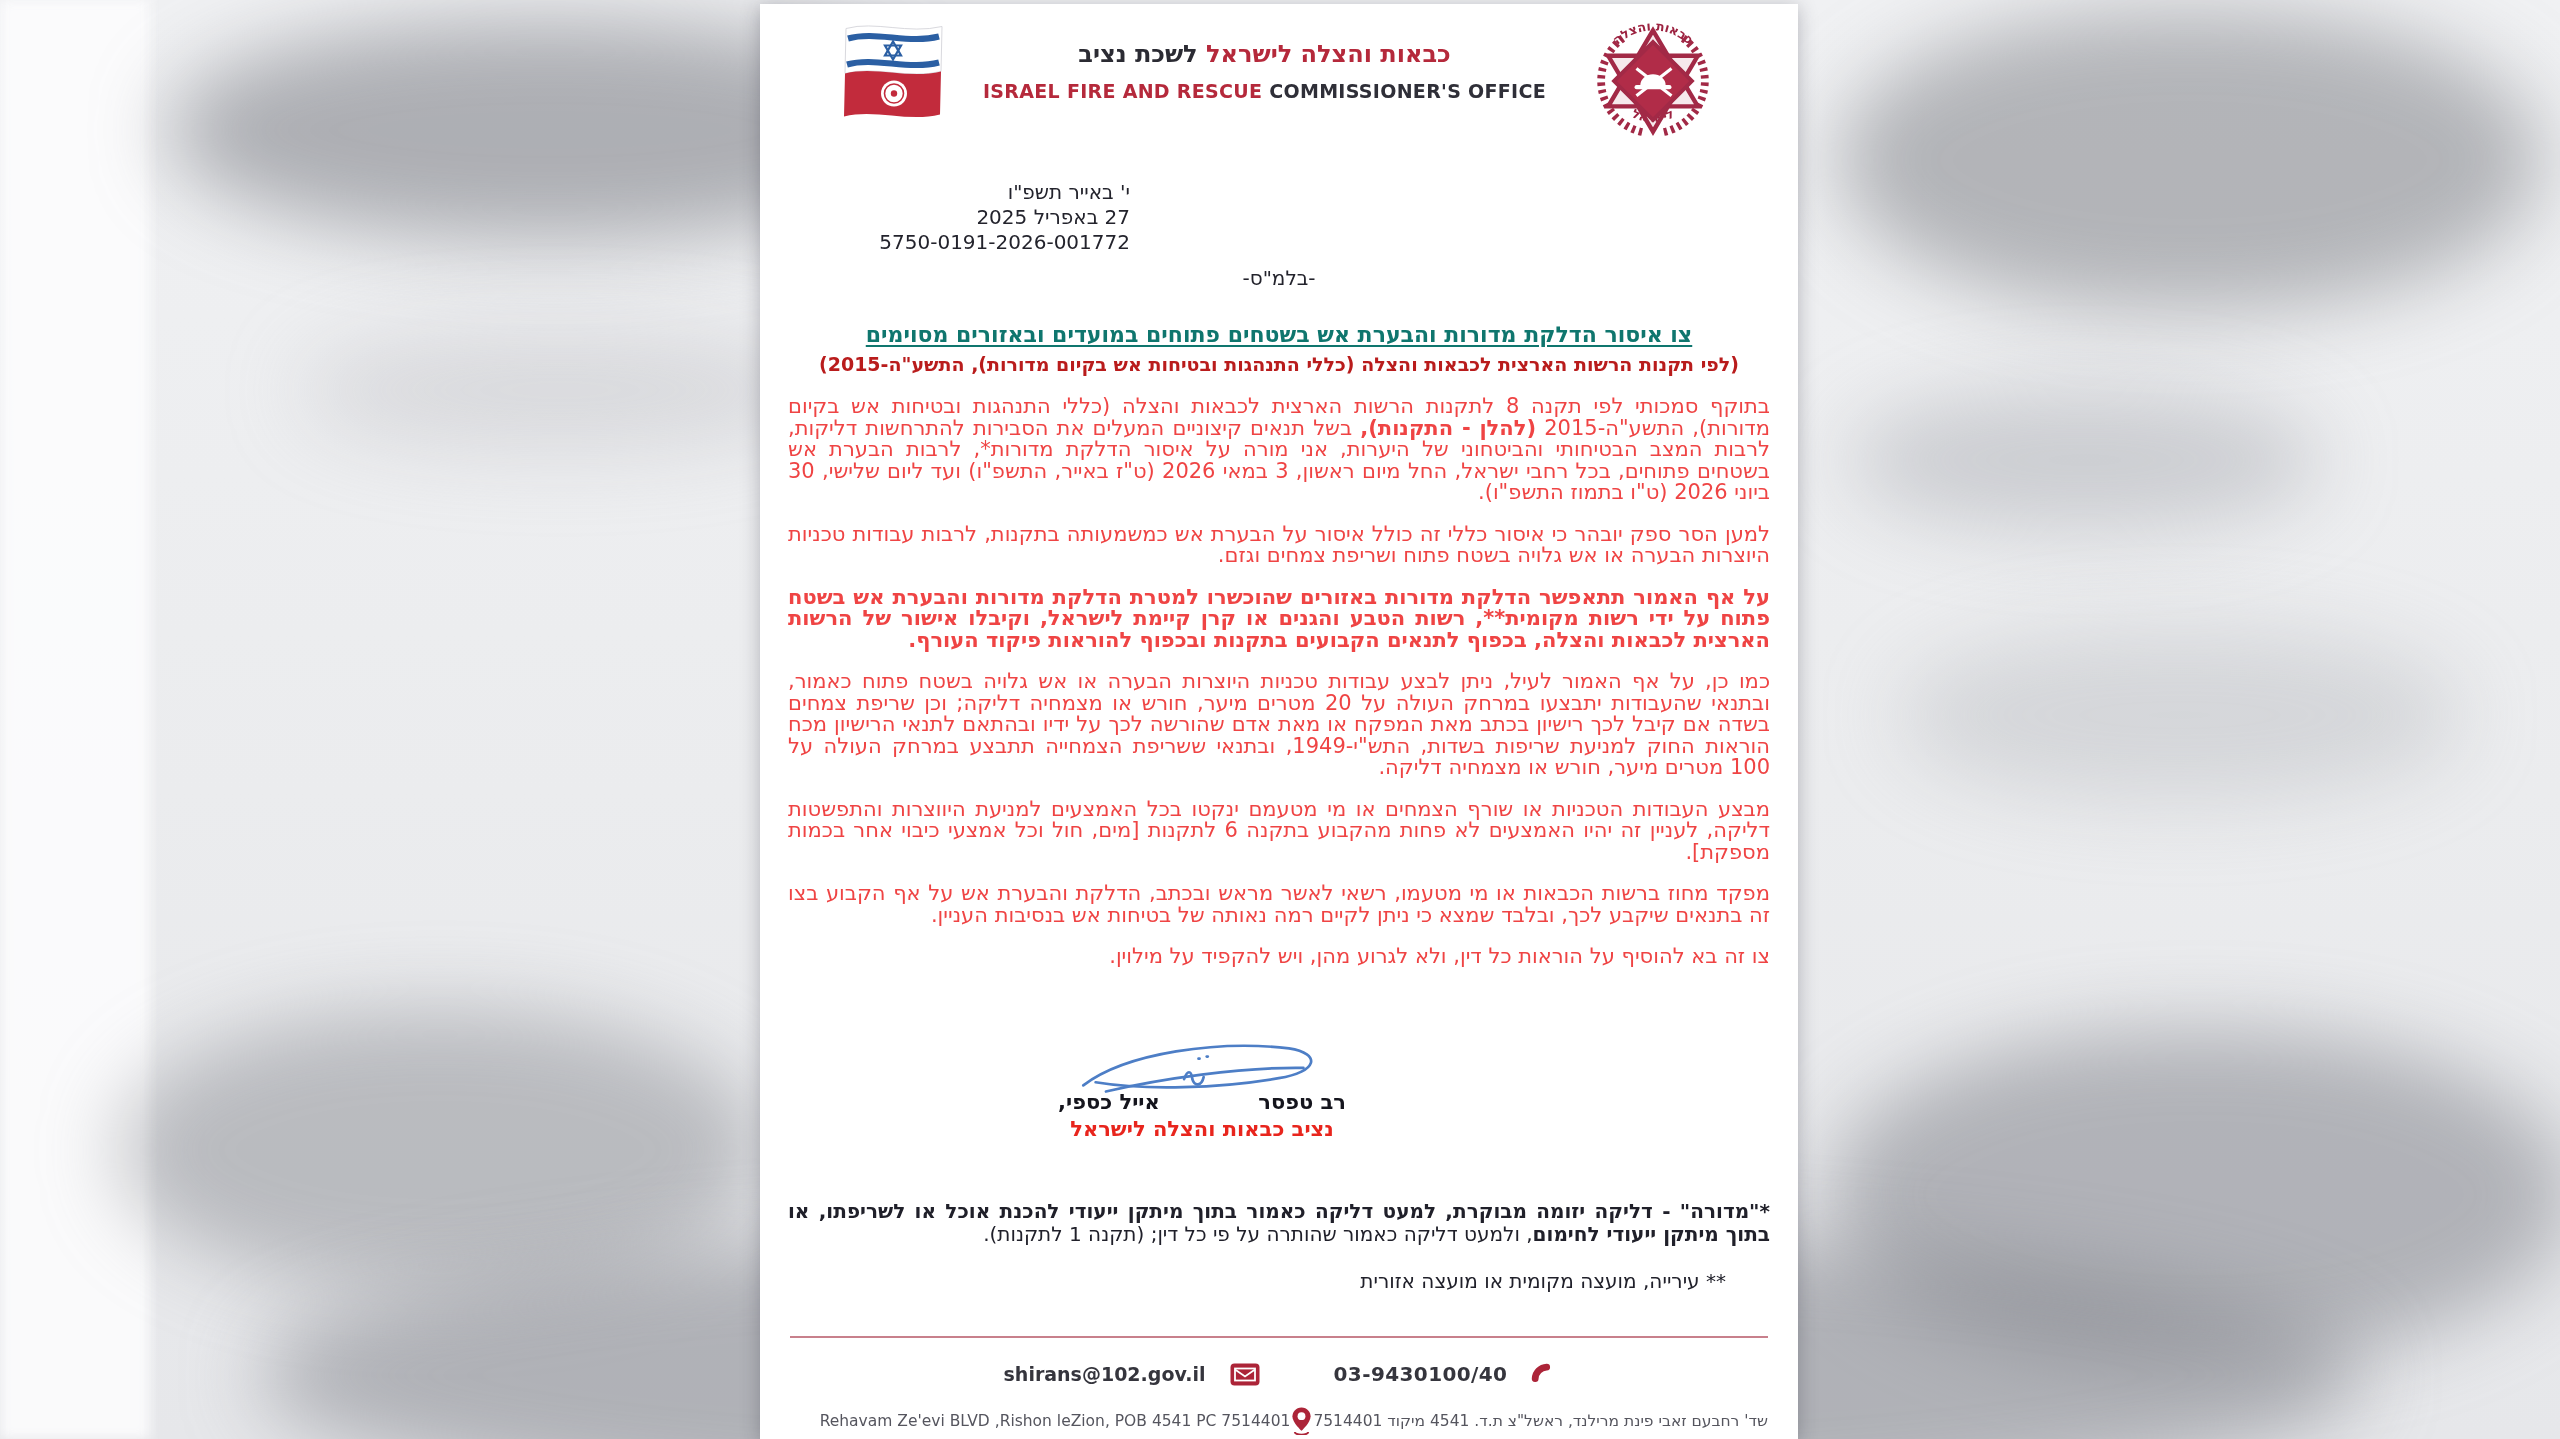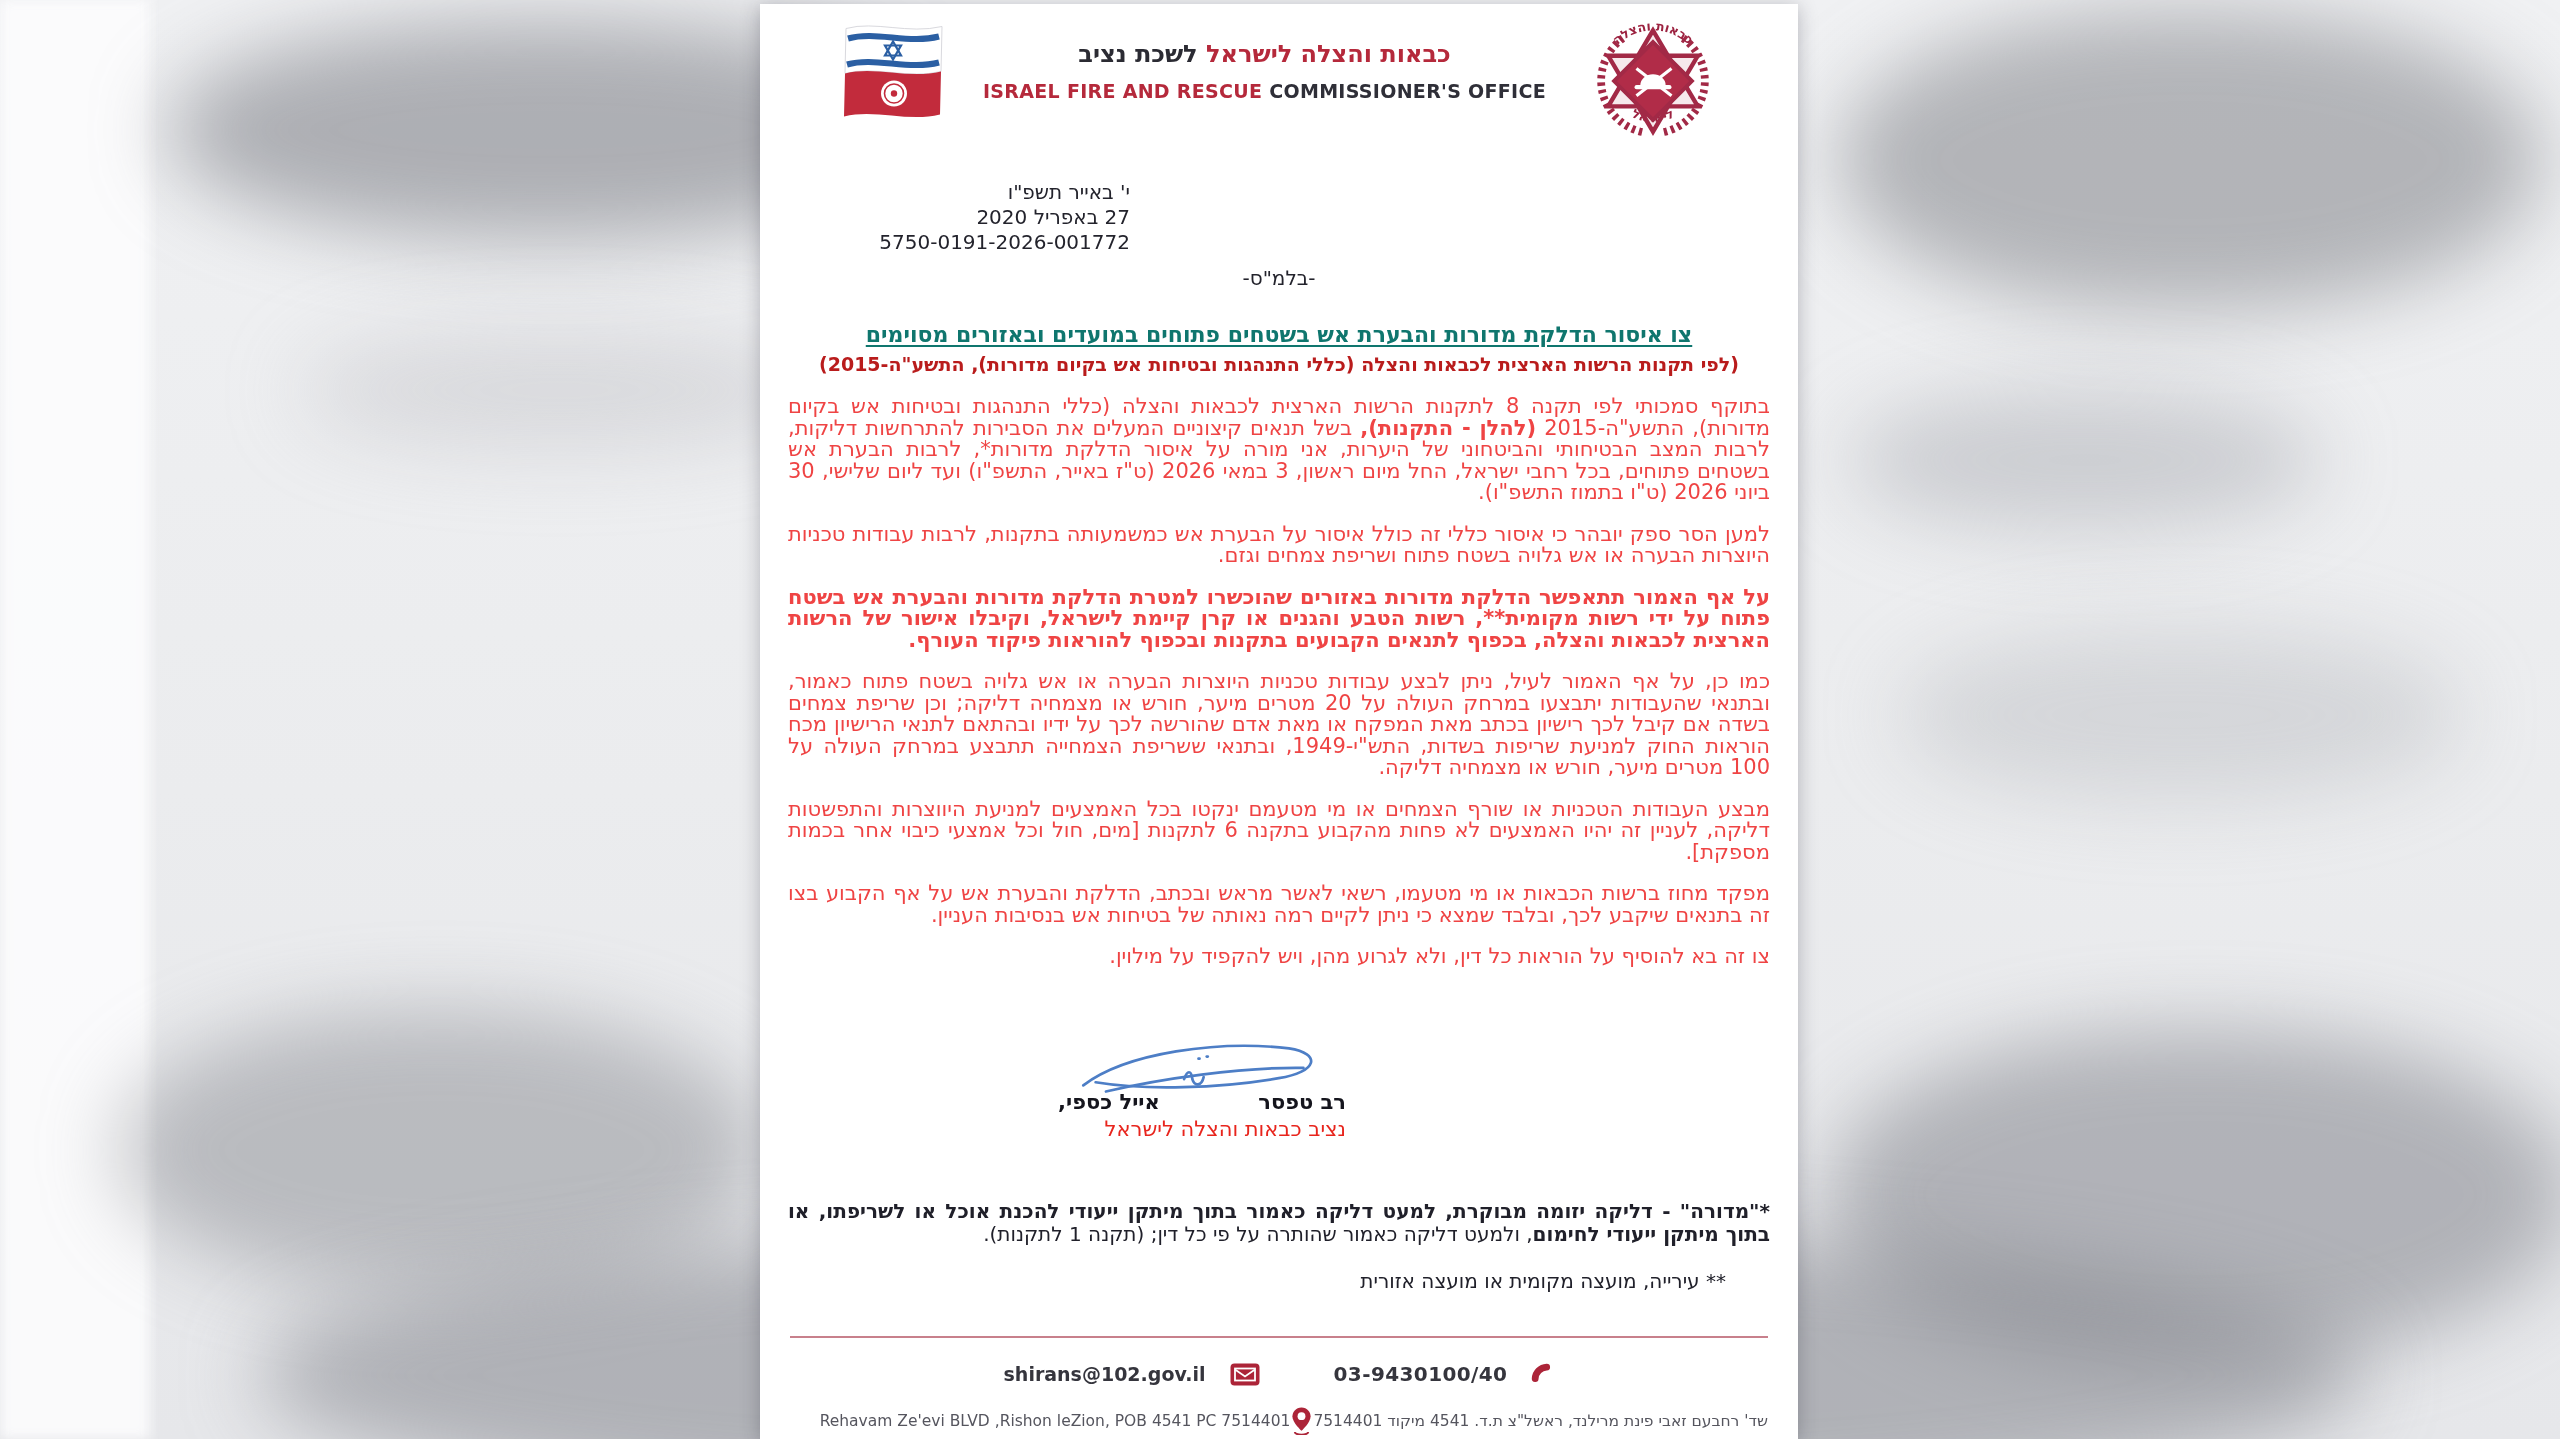--- a/index.html
+++ b/index.html
@@ -44,21 +44,21 @@
   .body-text{position:absolute;top:392px;left:28px;right:28px;}
   .para{margin:0 0 20px;direction:rtl;text-align:justify;font-size:21px;line-height:21.5px;color:#ef4444;}
   .para span.b{font-weight:bold;}
 
   
   .sig{position:absolute;top:1086px;left:298px;width:288px;text-align:center;}
   .sig-scribble{position:absolute;left:-12px;top:-54px;width:305px;height:72px;pointer-events:none;}
   .sig-names{display:flex;direction:ltr;justify-content:space-between;font-weight:bold;
              font-size:21px;color:#15151d;position:relative;}
   .sig-names span{direction:rtl;unicode-bidi:embed;}
-  .sig-role{color:#e8251d;font-weight:normal;font-size:21px;margin-top:3px;direction:rtl;text-align:right;}
+  .sig-role{color:#e8251d;font-weight:bold;font-size:21px;margin-top:3px;direction:rtl;}
 
   
   .fns{position:absolute;top:1196px;left:28px;right:28px;direction:rtl;}
   .fn{font-size:20px;line-height:23px;text-align:justify;color:#20202a;margin:0 0 24px;}
   .fn span.b{font-weight:bold;}
   .fn-right{text-align:right;padding-right:44px;}
 
   
   .footer{position:absolute;top:1332px;left:30px;right:30px;}
   .footer-line{border-top:2px solid #c8808c;}
@@ -131,21 +131,21 @@
       <g stroke="#ffffff" stroke-width="3.2">
         <path d="M58,60 L94,88"></path>
         <path d="M94,60 L58,88"></path>
       </g>
       <path d="M62,77 a13,11 0 0 1 26,0 z" fill="#ffffff"></path>
       <rect x="56" y="77" width="38" height="4.5" rx="2.2" fill="#ffffff"></rect>
     </svg>
 
     <div class="meta">
       <div>י' באייר תשפ"ו</div>
-      <div>27 באפריל 2020</div>
+      <div>27 באפריל 2025</div>
       <div><span class="ref">5750-0191-2026-001772</span></div>
     </div>
 
     <div class="classification">-בלמ"ס-</div>
 
     <div class="doc-title">צו איסור הדלקת מדורות והבערת אש בשטחים פתוחים במועדים ובאזורים מסוימים</div>
     <div class="doc-subtitle">(לפי תקנות הרשות הארצית לכבאות והצלה (כללי התנהגות ובטיחות אש בקיום מדורות), התשע"ה-2015)</div>
 
     <div class="body-text">
         <p class="para"><span>בתוקף סמכותי לפי תקנה 8 לתקנות הרשות הארצית לכבאות והצלה (כללי התנהגות ובטיחות אש בקיום מדורות), התשע"ה-2015 </span><span class="b">(להלן - התקנות),</span><span> בשל תנאים קיצוניים המעלים את הסבירות להתרחשות דליקות, לרבות המצב הבטיחותי והביטחוני של היערות, אני מורה על איסור הדלקת מדורות*, לרבות הבערת אש בשטחים פתוחים, בכל רחבי ישראל, החל מיום ראשון, 3 במאי 2026 (ט"ז באייר, התשפ"ו) ועד ליום שלישי, 30 ביוני 2026 (ט"ו בתמוז התשפ"ו).</span></p>

